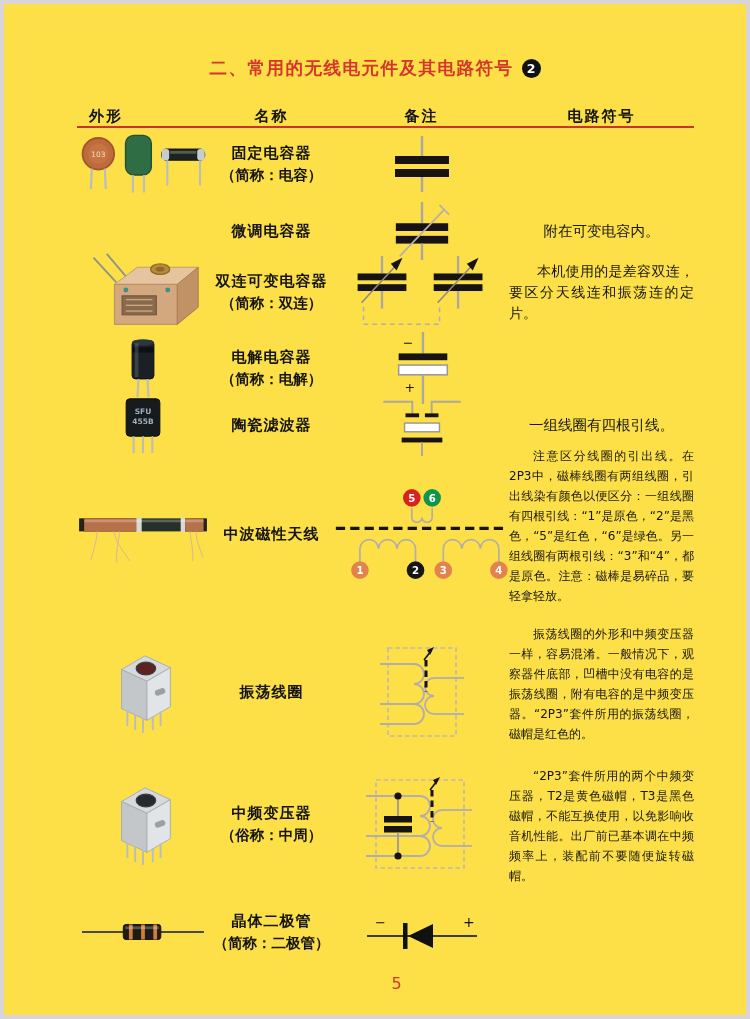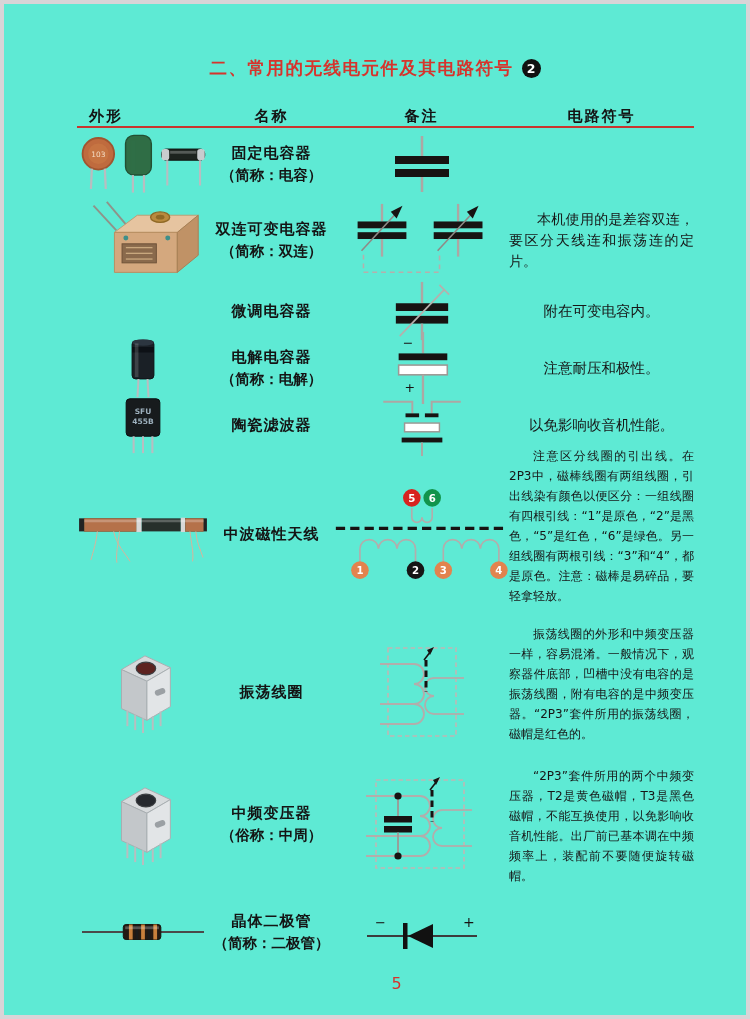--- a/index.html
+++ b/index.html
@@ -1,18 +1,18 @@
 <!DOCTYPE html>
 <html><head>
 <meta charset="utf-8">
 <style>
   html,body{margin:0;padding:0;}
   body{background:#d9d4d7;font-family:"DejaVu Sans","Liberation Sans",sans-serif;color:#1c1c1c;}
   .frame{width:750px;height:1019px;background:#d9d4d7;padding:4px;box-sizing:border-box;}
-  .page{width:100%;height:100%;background:#5eead4;position:relative;overflow:hidden;box-sizing:border-box;}
+  .page{width:100%;height:100%;background:#fde047;position:relative;overflow:hidden;box-sizing:border-box;}
 
   .title-block{padding-top:52px;text-align:center;height:26px;}
   .page-title{display:inline-block;color:#d6342c;font-size:17.5px;font-weight:bold;letter-spacing:1.5px;vertical-align:middle;}
   .badge{display:inline-flex;align-items:center;justify-content:center;width:19px;height:19px;border-radius:50%;
          background:#111;color:#fff;font-size:12.5px;font-weight:bold;margin-left:8px;vertical-align:middle;}
 
   .tbl{margin-left:73px;width:617px;}
   .hdr{display:grid;grid-template-columns:132px 125px 175px 185px;height:46px;align-items:end;
        border-bottom:2px solid #c9342e;box-sizing:border-box;}
   .hdr .h{font-size:15px;font-weight:bold;letter-spacing:2px;text-align:center;color:#141414;}
@@ -85,20 +85,40 @@
       <div class="cell">
         <svg width="70" height="56" viewBox="0 0 70 56">
           <line x1="35" y1="0" x2="35" y2="20" stroke="#ada7a3" stroke-width="2.5"></line>
           <rect x="8" y="20" width="54" height="8" fill="#171312"></rect>
           <rect x="8" y="33" width="54" height="8" fill="#171312"></rect>
           <line x1="35" y1="41" x2="35" y2="56" stroke="#ada7a3" stroke-width="2.5"></line>
         </svg>
       </div>
       <div class="cell">
             <div class="note-short"></div>
+          </div>
+    </div>
+
+    <div class="row r2">
+      <div class="cell"></div>
+      <div class="cell">
+        <div class="nm">微调电容器</div>
+      </div>
+      <div class="cell">
+        <svg width="70" height="62" viewBox="0 0 70 64">
+          <line x1="35" y1="2" x2="35" y2="24" stroke="#ada7a3" stroke-width="2.5"></line>
+          <rect x="8" y="24" width="54" height="8" fill="#171312"></rect>
+          <rect x="8" y="37" width="54" height="8" fill="#171312"></rect>
+          <line x1="35" y1="45" x2="35" y2="62" stroke="#ada7a3" stroke-width="2.5"></line>
+          <line x1="12" y1="58" x2="58" y2="10" stroke="#b5b0ac" stroke-width="1.8"></line>
+          <line x1="53" y1="5" x2="63" y2="15" stroke="#b5b0ac" stroke-width="1.8"></line>
+        </svg>
+      </div>
+      <div class="cell">
+            <div class="note-short">附在可变电容内。</div>
           </div>
     </div>
 
     <div class="row r3">
       <div class="photo-cell">
         <svg width="122" height="80" viewBox="0 0 124 84">
           <line x1="34" y1="32" x2="10" y2="6" stroke="#8f9389" stroke-width="2"></line>
           <line x1="46" y1="28" x2="24" y2="2" stroke="#8f9389" stroke-width="2"></line>
           <polygon points="32,34 56,16 120,16 98,34" fill="#e6c4a0" stroke="#c09b72" stroke-width="1"></polygon>
           <polygon points="32,34 98,34 98,76 32,76" fill="#d4a87e" stroke="#b68d5f" stroke-width="1"></polygon>
@@ -130,40 +150,20 @@
           <rect x="88" y="33" width="50" height="7" fill="#171312"></rect>
           <line x1="113" y1="40" x2="113" y2="58" stroke="#ada7a3" stroke-width="2.4"></line>
           <line x1="92" y1="52" x2="128" y2="13" stroke="#8f8a86" stroke-width="1.6"></line>
           <polygon points="134,6 122,12 128,19" fill="#171312"></polygon>
           <polyline points="16,56 16,74 94,74 94,56" fill="none" stroke="#b5b0ac" stroke-width="1.6" stroke-dasharray="5 4"></polyline>
         </svg>
       </div>
       <div class="note-mid">本机使用的是差容双连，要区分天线连和振荡连的定片。</div>
     </div>
 
-    <div class="row r2">
-      <div class="cell"></div>
-      <div class="cell">
-        <div class="nm">微调电容器</div>
-      </div>
-      <div class="cell">
-        <svg width="70" height="62" viewBox="0 0 70 64">
-          <line x1="35" y1="2" x2="35" y2="24" stroke="#ada7a3" stroke-width="2.5"></line>
-          <rect x="8" y="24" width="54" height="8" fill="#171312"></rect>
-          <rect x="8" y="37" width="54" height="8" fill="#171312"></rect>
-          <line x1="35" y1="45" x2="35" y2="62" stroke="#ada7a3" stroke-width="2.5"></line>
-          <line x1="12" y1="58" x2="58" y2="10" stroke="#b5b0ac" stroke-width="1.8"></line>
-          <line x1="53" y1="5" x2="63" y2="15" stroke="#b5b0ac" stroke-width="1.8"></line>
-        </svg>
-      </div>
-      <div class="cell">
-            <div class="note-short">附在可变电容内。</div>
-          </div>
-    </div>
-
     <div class="row r4">
       <div class="photo-cell">
         <svg width="44" height="62" viewBox="0 0 44 68">
           <rect x="10" y="4" width="24" height="42" rx="4" fill="#1a2026" stroke="#0c1013"></rect>
           <ellipse cx="22" cy="6" rx="12" ry="3.5" fill="#2c3640"></ellipse>
           <rect x="10" y="11" width="24" height="6" fill="#0d1116"></rect>
           <rect x="13" y="7" width="4" height="37" fill="#ffffff" opacity="0.16"></rect>
           <line x1="17" y1="46" x2="16" y2="66" stroke="#b9bdc0" stroke-width="2.2"></line>
           <line x1="27" y1="46" x2="28" y2="66" stroke="#b9bdc0" stroke-width="2.2"></line>
         </svg>
@@ -175,23 +175,20 @@
       <div class="cell">
         <svg width="72" height="72" viewBox="0 0 72 74">
           <line x1="37" y1="0" x2="37" y2="22" stroke="#ada7a3" stroke-width="2.4"></line>
           <text x="27" y="15" font-size="13" fill="#171312" text-anchor="end">−</text>
           <rect x="12" y="22" width="50" height="7" fill="#171312"></rect>
           <rect x="12" y="34" width="50" height="10" fill="#ffffff" stroke="#9d9894" stroke-width="1.6"></rect>
           <text x="29" y="62" font-size="13" fill="#171312" text-anchor="end">+</text>
           <line x1="37" y1="44" x2="37" y2="74" stroke="#ada7a3" stroke-width="2.4"></line>
         </svg>
       </div>
-      <div class="cell">
-            <div class="note-short">注意耐压和极性。</div>
-          </div>
     </div>
 
     <div class="row r5">
       <div class="photo-cell">
         <svg width="52" height="60" viewBox="0 0 54 64">
           <rect x="9" y="4" width="36" height="40" rx="4" fill="#171b1d" stroke="#0a0c0d"></rect>
           <text x="27" y="20" font-size="8" fill="#9db0bd" font-weight="bold" text-anchor="middle">SFU</text>
           <text x="27" y="31" font-size="8" fill="#9db0bd" font-weight="bold" text-anchor="middle">455B</text>
           <line x1="17" y1="44" x2="17" y2="62" stroke="#b9bdc0" stroke-width="2.2"></line>
           <line x1="27" y1="44" x2="27" y2="62" stroke="#b9bdc0" stroke-width="2.2"></line>
@@ -206,21 +203,21 @@
           <polyline points="2,8 32,8 32,20" fill="none" stroke="#ada7a3" stroke-width="2"></polyline>
           <polyline points="82,8 52,8 52,20" fill="none" stroke="#ada7a3" stroke-width="2"></polyline>
           <rect x="25" y="20" width="14" height="4" fill="#171312"></rect>
           <rect x="45" y="20" width="14" height="4" fill="#171312"></rect>
           <rect x="24" y="30" width="36" height="9" fill="#ffffff" stroke="#9d9894" stroke-width="1.5"></rect>
           <rect x="21" y="45" width="42" height="5" fill="#171312"></rect>
           <line x1="42" y1="50" x2="42" y2="64" stroke="#ada7a3" stroke-width="2"></line>
         </svg>
       </div>
       <div class="cell">
-            <div class="note-short">以免影响收音机性能。</div>
+            <div class="note-short">一组线圈有四根引线。</div>
           </div>
     </div>
 
     <div class="row r6">
       <div class="photo-cell">
         <svg width="132" height="60" viewBox="0 0 200 92">
           <rect x="2" y="22" width="8" height="20" fill="#222222"></rect>
           <rect x="10" y="22" width="80" height="20" fill="#b5714a" stroke="#8f5432" stroke-width="1"></rect>
           <rect x="90" y="21" width="8" height="22" fill="#d8d8d8"></rect>
           <rect x="98" y="22" width="60" height="20" fill="#26302b"></rect>

